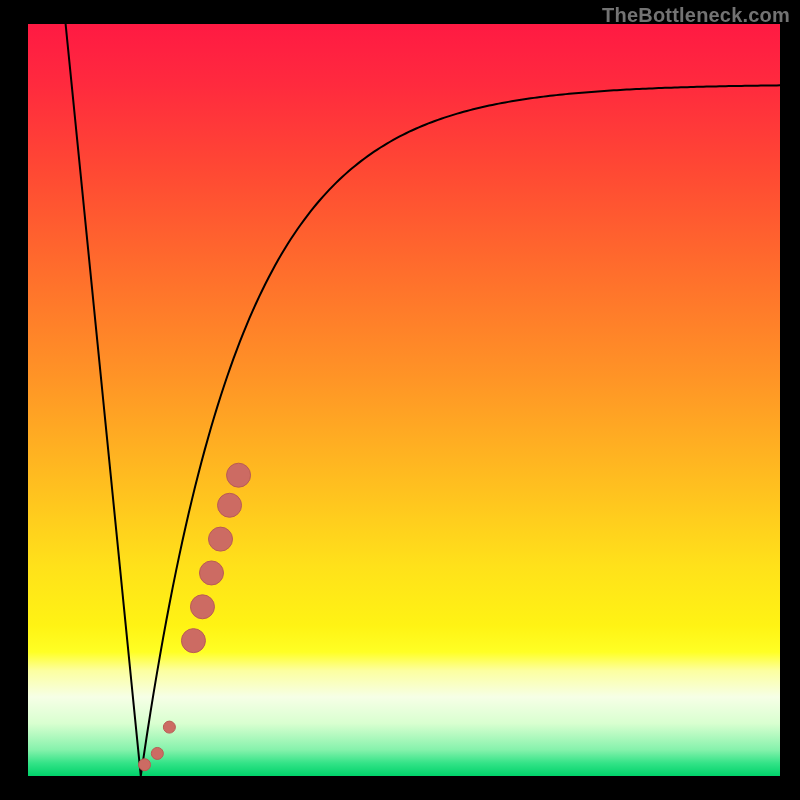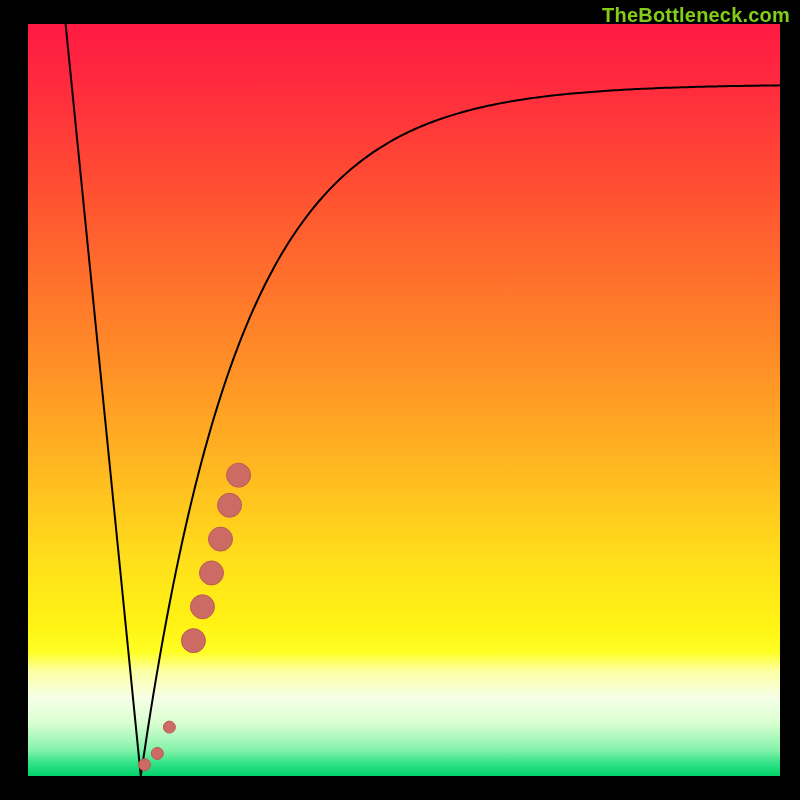--- a/index.html
+++ b/index.html
@@ -26,21 +26,21 @@
     height: 752px;
     overflow: hidden;
   }
   .attr {
     position: absolute;
     top: 4px;
     right: 10px;
     font-family: Arial, Helvetica, sans-serif;
     font-size: 20px;
     font-weight: 600;
-    color: #84cc16;
+    color: #737373;
     letter-spacing: 0.2px;
     pointer-events: none;
   }
   svg { display: block; }
 </style>
 </head>
 <body>
 <div class="frame">
 
   <div class="plot">

